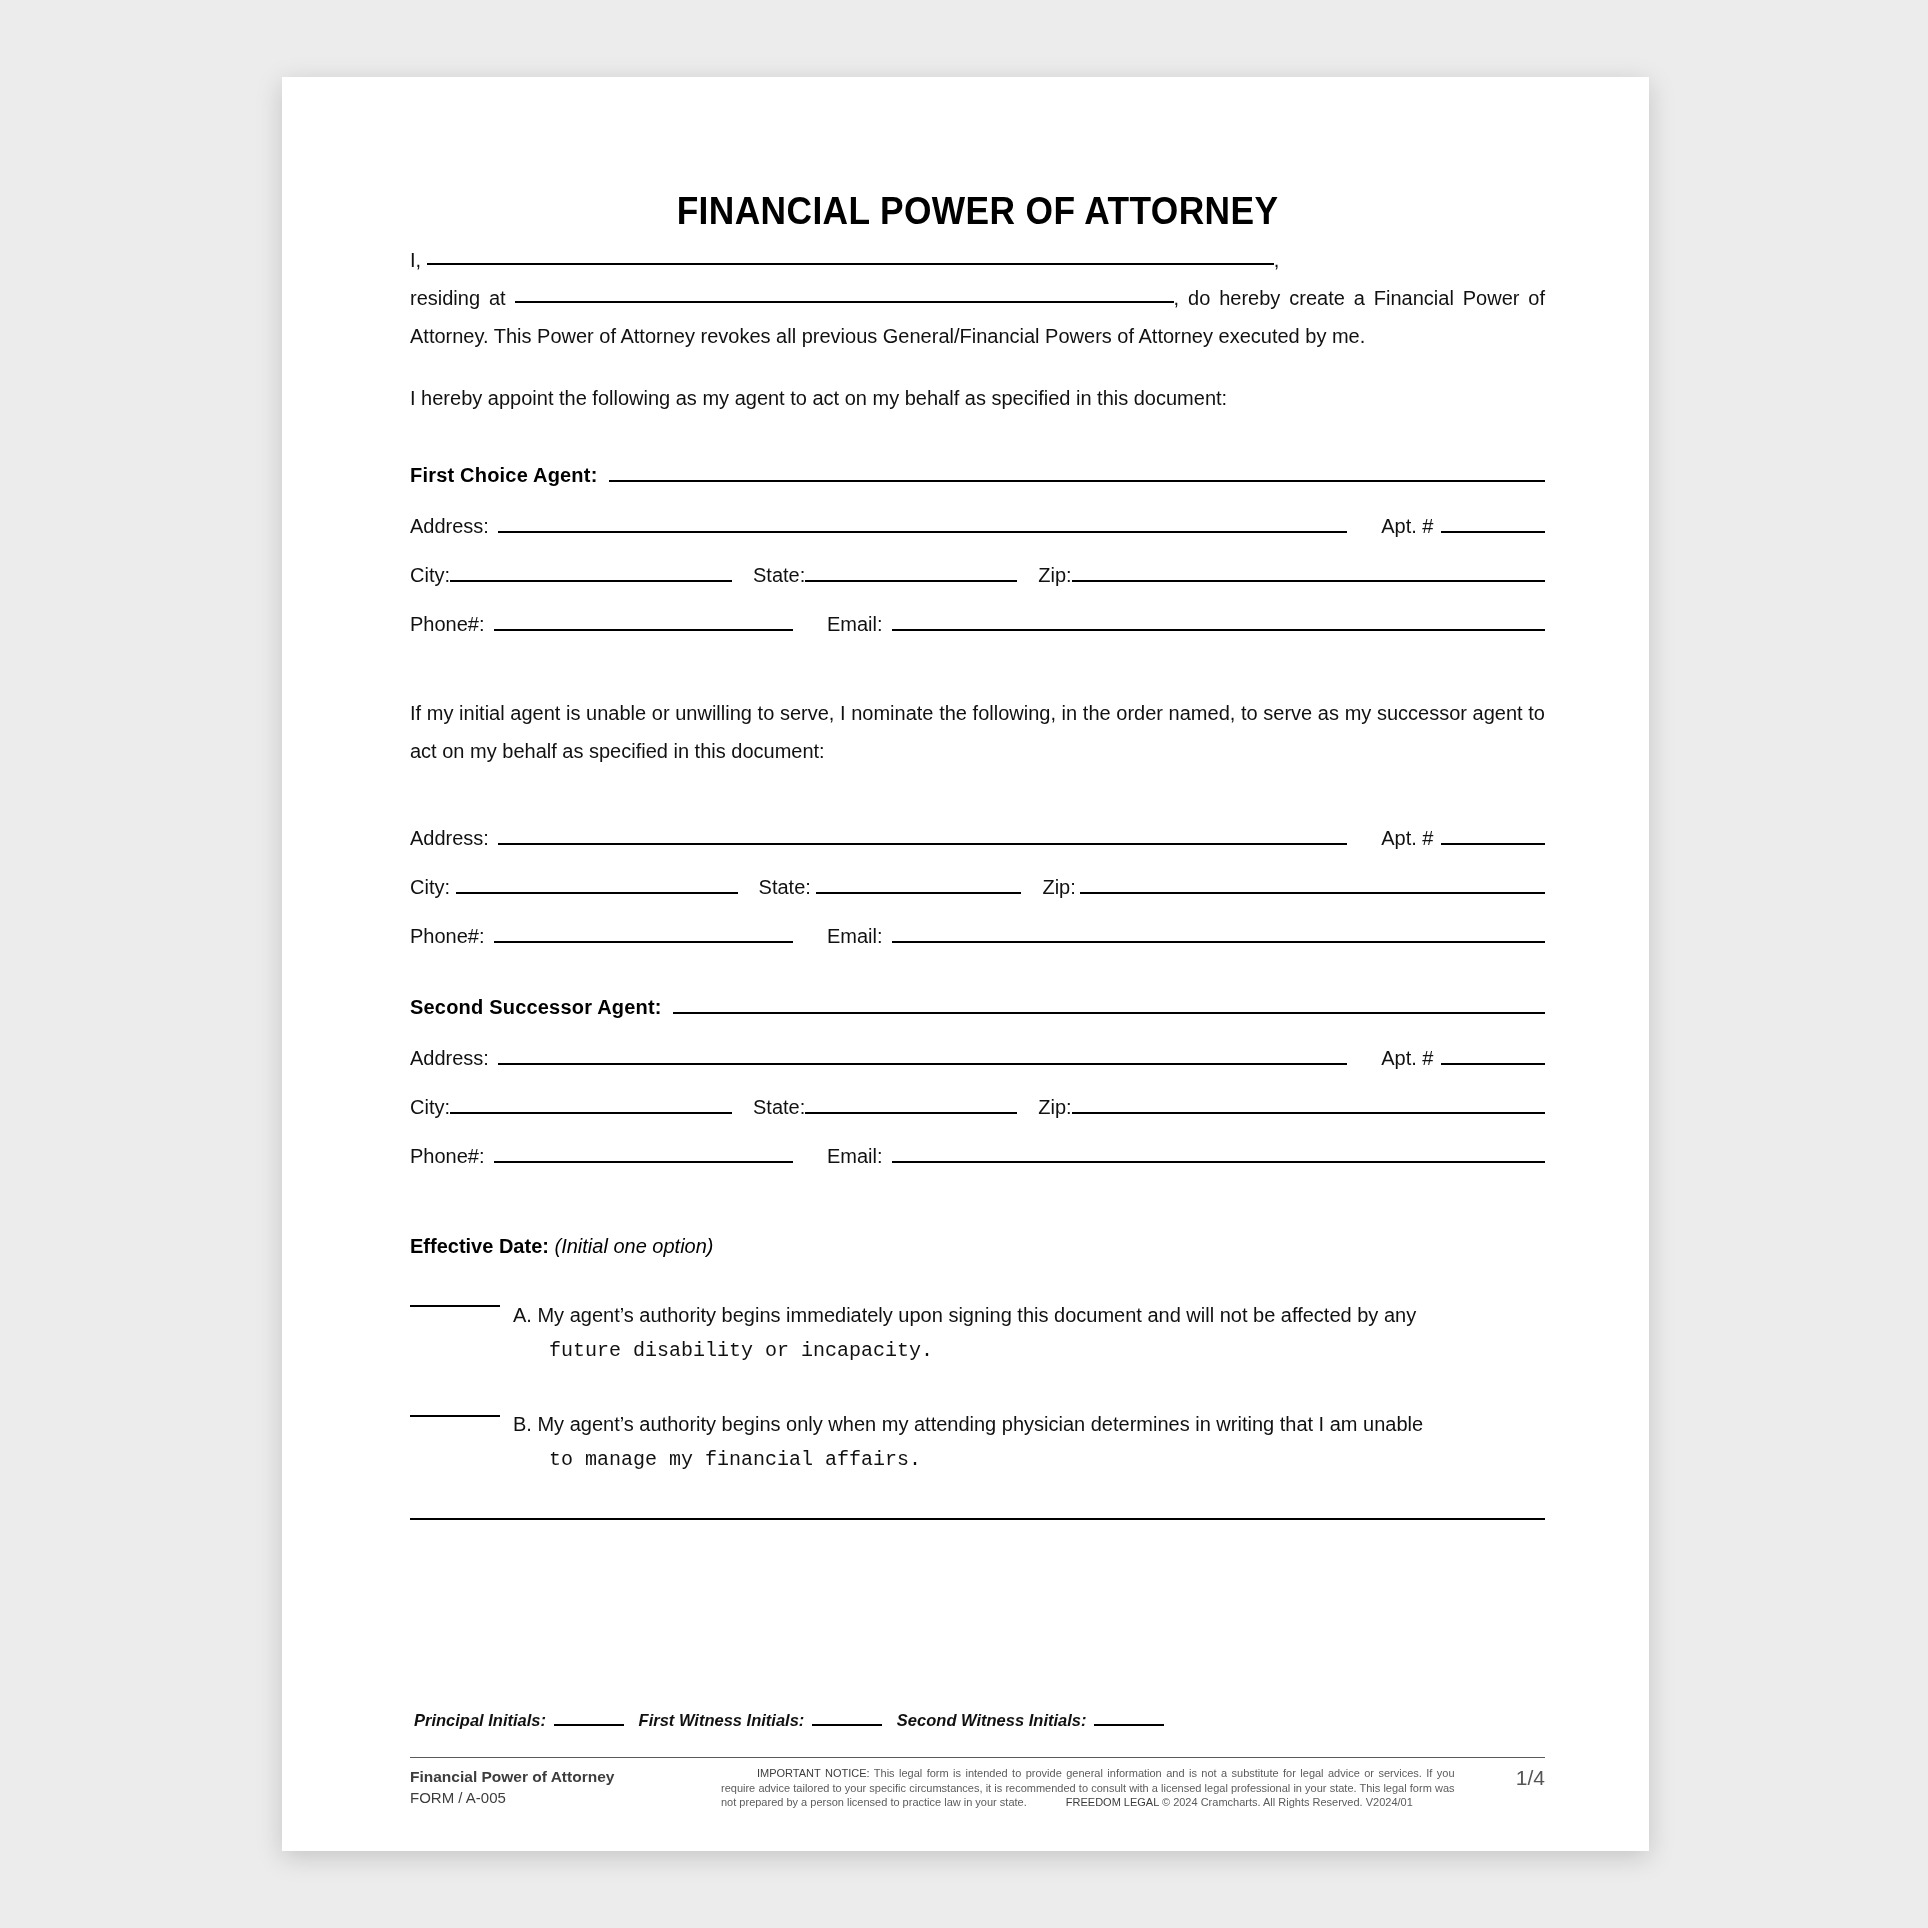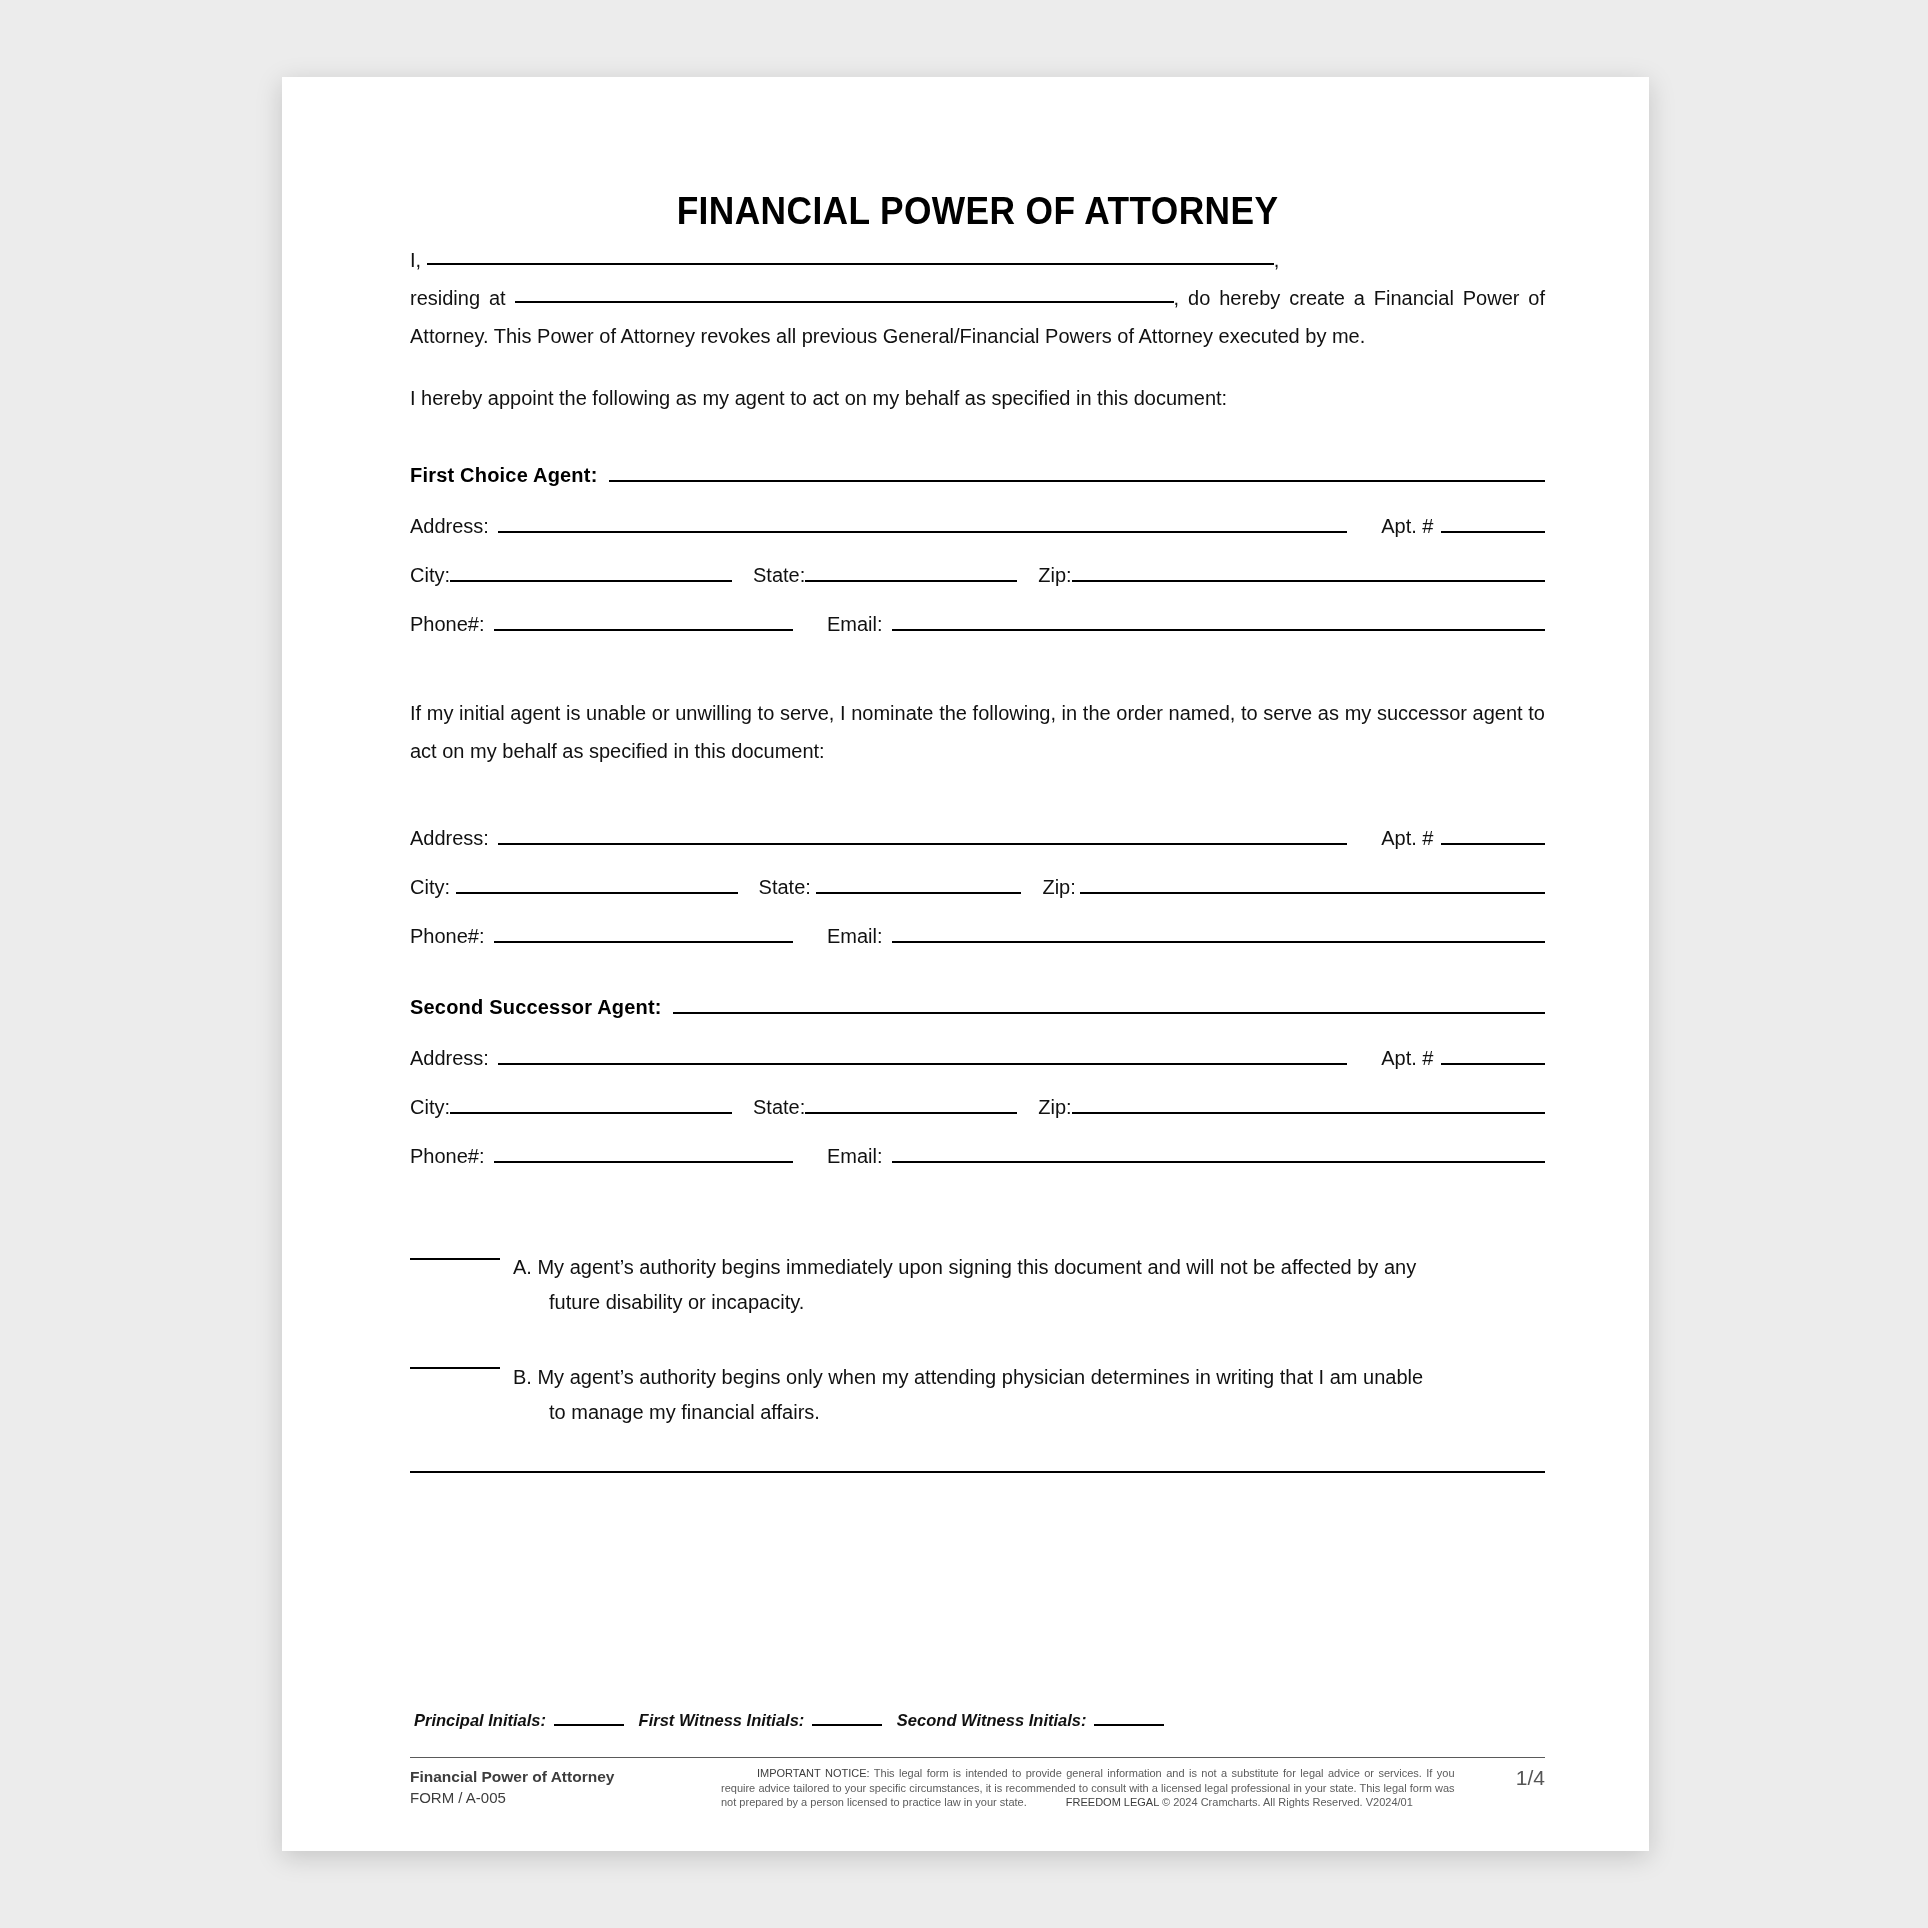--- a/index.html
+++ b/index.html
@@ -119,21 +119,21 @@
     color: #111;
   }
   .opt-blank {
     flex: 0 0 auto;
     width: 90px;
     border-bottom: 2.3px solid #000;
     height: 24.5px;
     margin-right: 13px;
   }
   .opt-text { flex: 1 1 auto; margin-top: 15px; }
-  .opt-text .cont { display: block; padding-left: 36px; }
+  .opt-text .cont { display: block; padding-left: 36px; font-family: Liberation Mono, monospace; }
 
   .long-blank {
     border-bottom: 2.3px solid #000;
     height: 1.9px;
     margin: 41px 0 0 0;
   }
 
   
   .initials {
     position: absolute;
@@ -312,20 +312,24 @@
       <div class="field-row">
         <span class="lbl">Phone#:</span>
         <span class="ln" style="flex:0 0 299px;margin-left:9.4px;"></span>
         <span class="gap-lg"></span>
         <span class="lbl">Email:</span>
         <span class="ln grow" style="margin-left:9.4px;"></span>
       </div>
 
       <div class="spacer-44"></div>
 
+      <div class="eff-head">
+        <b>Effective Date:</b>
+        <i>(Initial one option)</i>
+      </div>
 
       <div class="opt-row">
         <span class="opt-blank"></span>
         <span class="opt-text">
           <span>A. My agent’s authority begins immediately upon signing this document and will not be affected by any</span>
           <span class="cont">future disability or incapacity.</span>
         </span>
       </div>
 
       <div class="opt-row">

